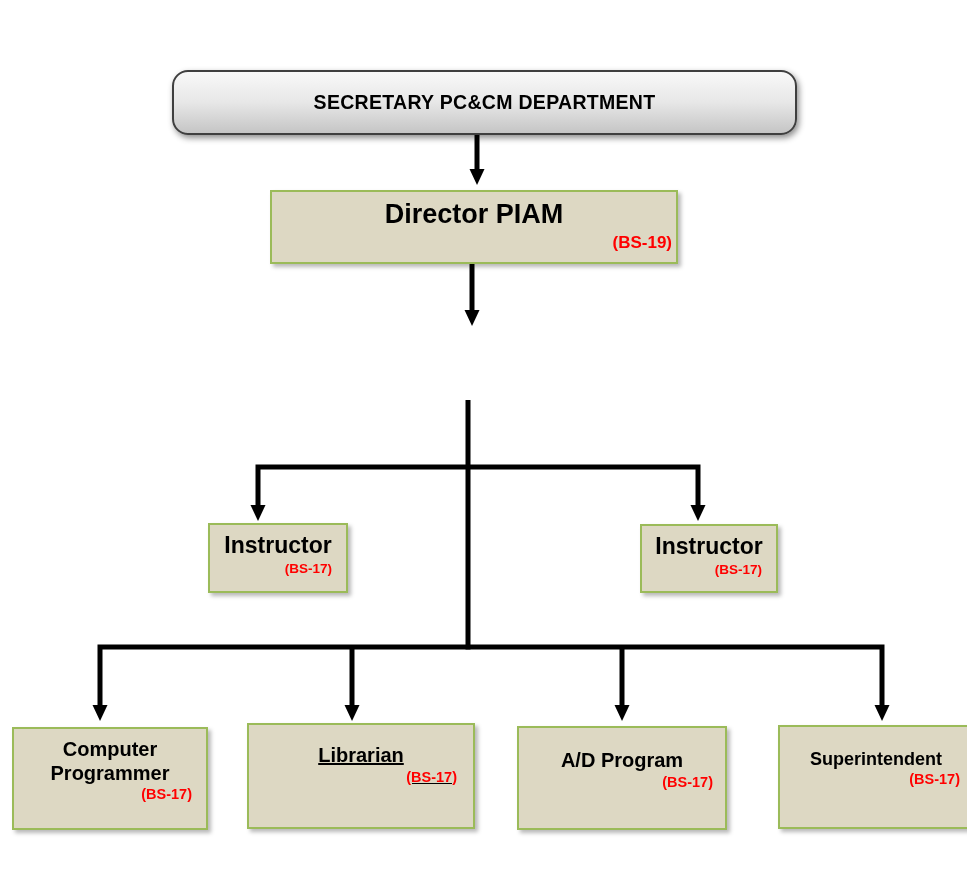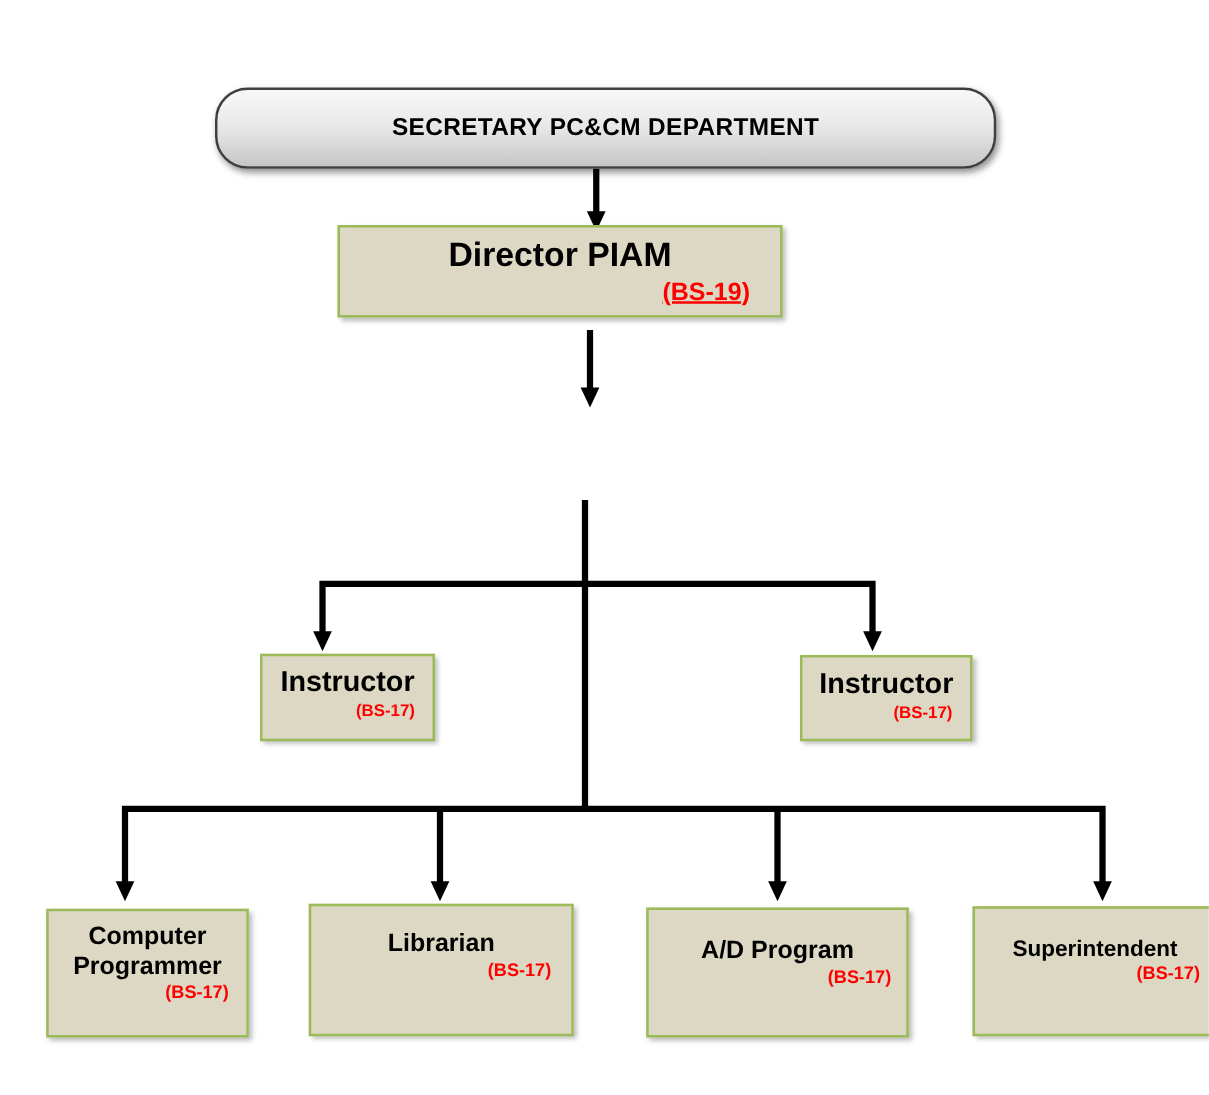--- a/index.html
+++ b/index.html
@@ -31,28 +31,28 @@
     border:2px solid var(--node-border);
     box-shadow:2.5px 2.5px 4px rgba(0,0,0,0.28);
     font-weight:700;
   }
   .node .title{color:var(--title-text);text-align:center;line-height:1.18;}
   .node .grade{color:var(--grade-text);text-align:right;}
 
   .root{
     background:linear-gradient(to bottom, var(--root-fill-top) 0%, #e7e7e7 50%, var(--root-fill-bottom) 100%);
     border:2.5px solid var(--root-border);
-    border-radius:26px;
+    border-radius:16px;
     box-shadow:2px 3px 6px rgba(0,0,0,0.45);
     display:flex;align-items:center;justify-content:center;
   }
   .root .title{font-size:19.5px;letter-spacing:0.3px;}
 
   .director .title{font-size:27px;padding-top:7px;}
-  .director .grade{font-size:20px;padding-right:24px;margin-top:2px;text-decoration:underline;}
+  .director .grade{font-size:17px;padding-right:4px;margin-top:2px;}
 
   .pc .title{font-size:22px;padding-top:6px;}
   .pc .grade{font-size:15px;padding-right:10px;margin-top:1px;}
 
   .instructor .title{font-size:23px;padding-top:7px;}
   .instructor .grade{font-size:13.5px;padding-right:14px;margin-top:2px;}
 
   .staff .title{font-size:20px;}
   .staff .grade{font-size:14.5px;}
   .cp .title{padding-top:9px;}
@@ -99,42 +99,42 @@
       <polygon points="344.5,705 359.5,705 352,721"></polygon>
       <polygon points="614.5,705 629.5,705 622,721"></polygon>
       <polygon points="874.5,705 889.5,705 882,721"></polygon>
     </g>
   </svg>
 
   <div class="node root" style="left:172px;top:70px;width:625px;height:65px;">
     <div class="title">SECRETARY PC&amp;CM DEPARTMENT</div>
   </div>
 
-  <div class="node director" style="left:270px;top:180px;width:356px;height:74px;">
+  <div class="node director" style="left:270px;top:190px;width:408px;height:74px;">
     <div class="title">Director PIAM</div>
     <div class="grade">(BS-19)</div>
   </div>
 
 
   <div class="node instructor" style="left:208px;top:523px;width:140px;height:70px;">
     <div class="title">Instructor</div>
     <div class="grade">(BS-17)</div>
   </div>
 
   <div class="node instructor" style="left:640px;top:524px;width:138px;height:69px;">
     <div class="title">Instructor</div>
     <div class="grade">(BS-17)</div>
   </div>
 
-  <div class="node staff cp" style="left:12px;top:727px;width:162px;height:103px;margin-left:25px;">
+  <div class="node staff cp" style="left:12px;top:727px;width:196px;height:103px;">
     <div class="title">Computer Programmer</div>
     <div class="grade">(BS-17)</div>
   </div>
 
-  <div class="node staff librarian" style="left:247px;top:723px;width:212px;height:106px;">
+  <div class="node staff librarian" style="left:247px;top:723px;width:228px;height:106px;text-decoration:underline;">
     <div class="title">Librarian</div>
     <div class="grade">(BS-17)</div>
   </div>
 
   <div class="node staff ad" style="left:517px;top:726px;width:210px;height:104px;">
     <div class="title">A/D Program</div>
     <div class="grade">(BS-17)</div>
   </div>
 
   <div class="node staff supt" style="left:778px;top:725px;width:196px;height:104px;">

